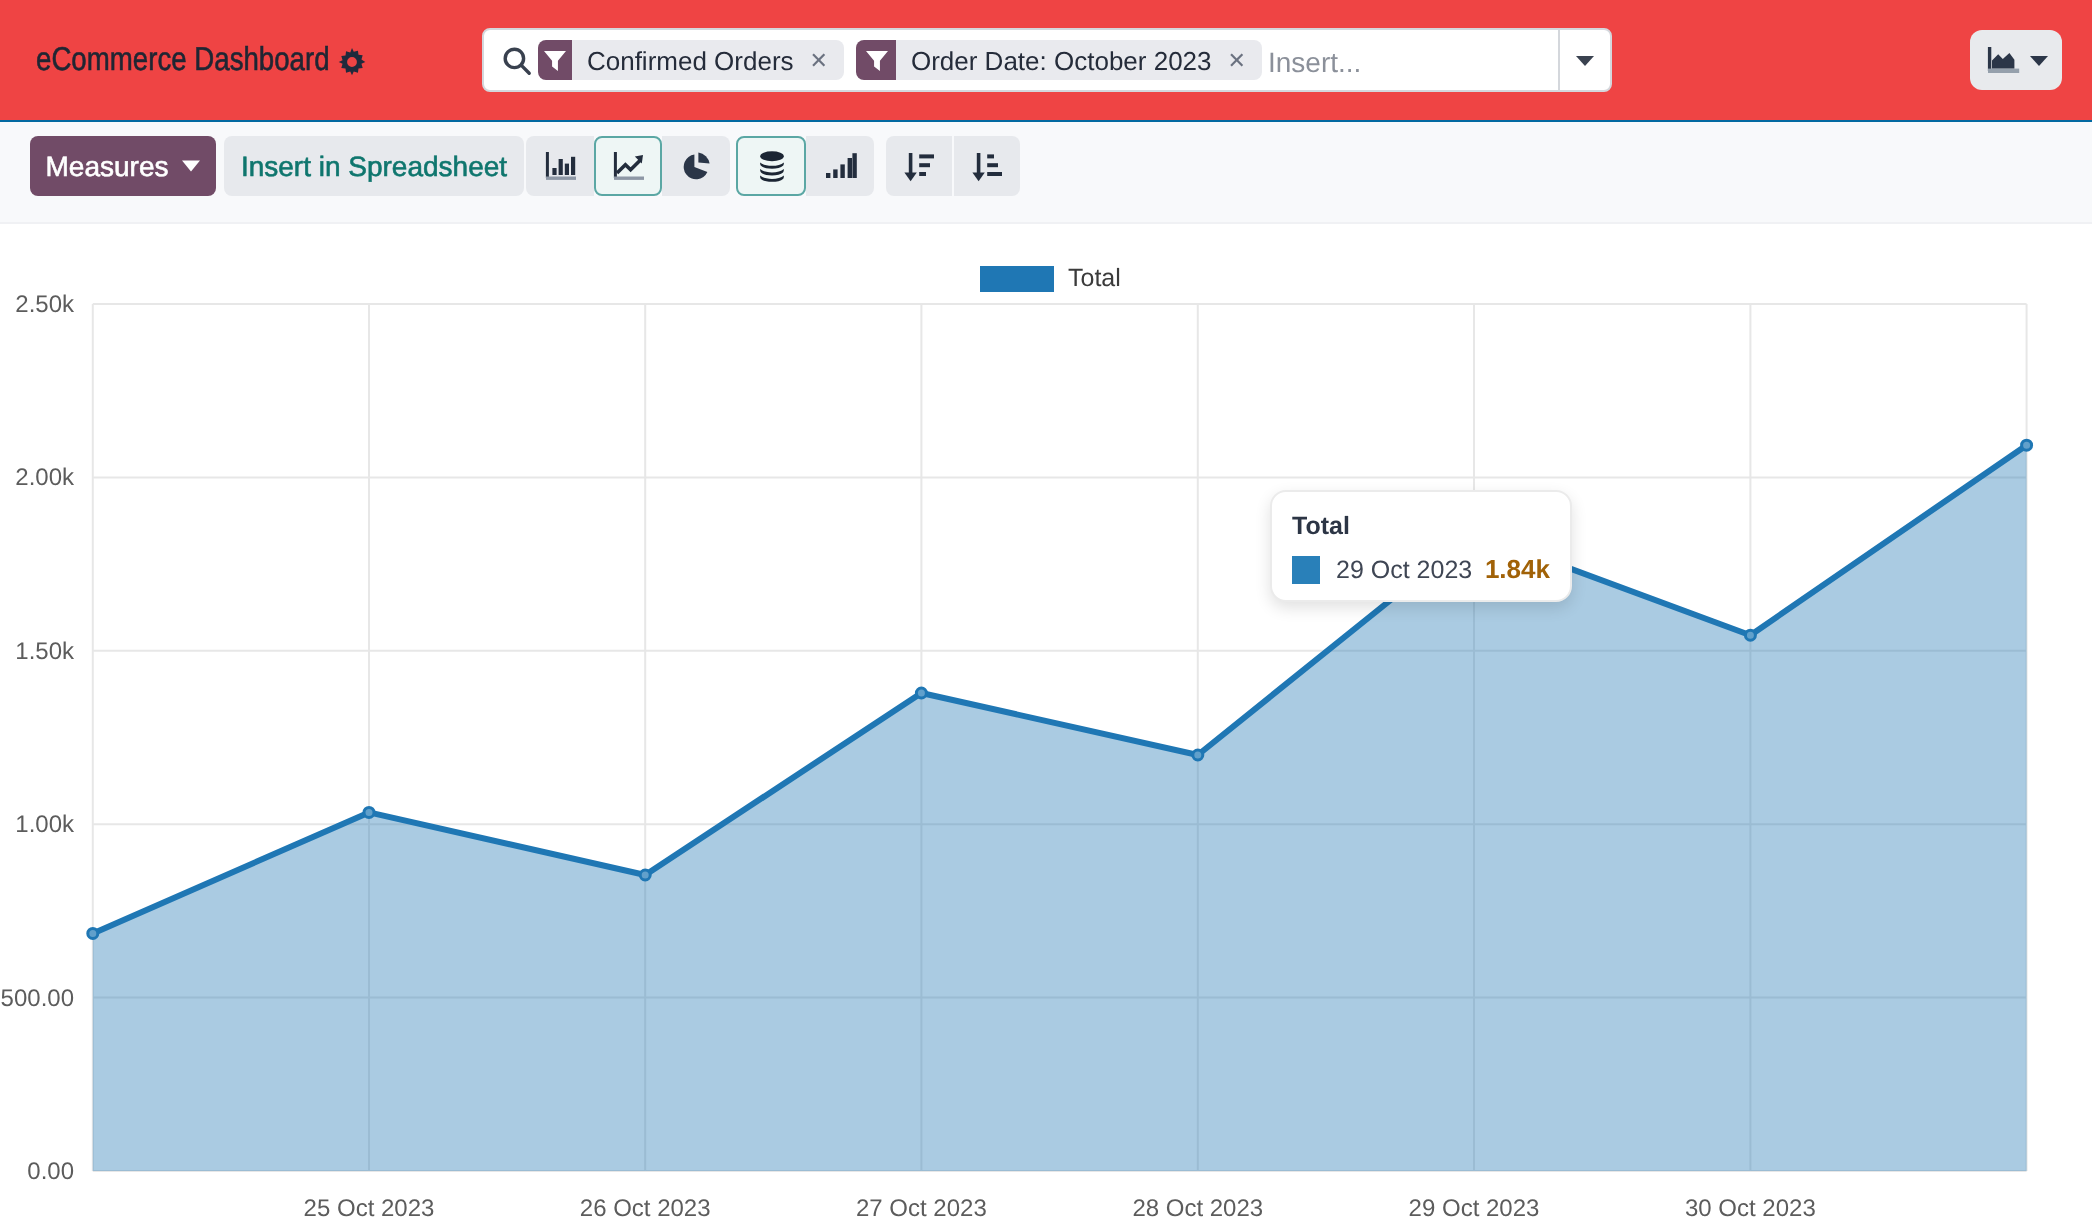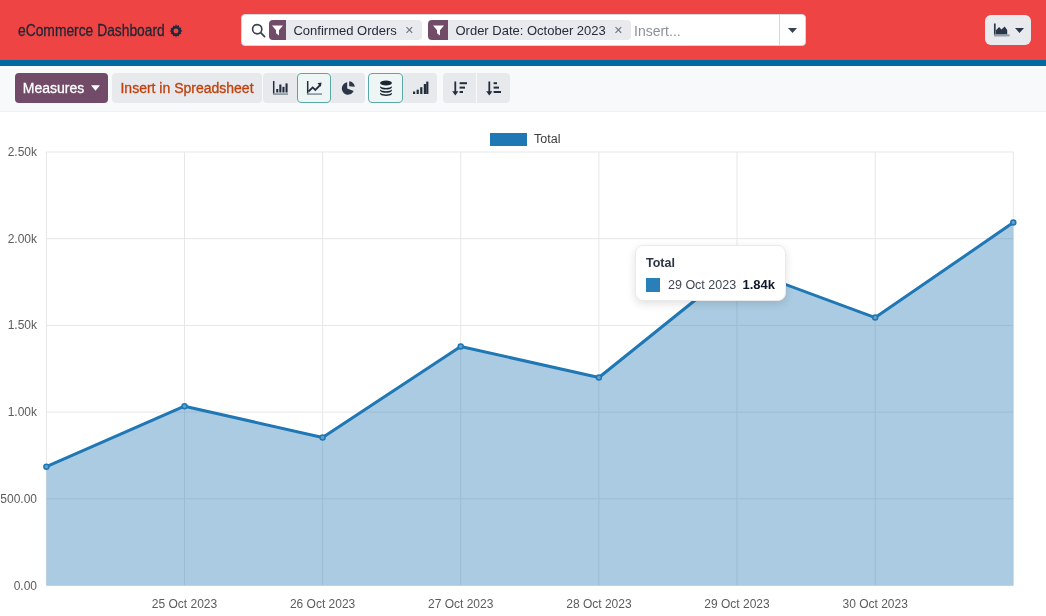--- a/index.html
+++ b/index.html
@@ -17,41 +17,41 @@
   .facet .fl { background:#e9eaee; display:flex; align-items:center; padding:0 8px 0 7px;
     font-size:13px; color:#252c3a; white-space:nowrap; }
   .fx { margin-left:8px; font-size:11px; color:#6b7280; }
   #search-ph { position:absolute; left:392px; top:8px; font-size:14px; color:#8b909a; }
   #sb-caret { position:absolute; right:0; top:0; width:26px; height:30px; border-left:1px solid #d4d7dc;
     display:flex; align-items:center; justify-content:center; }
   #viewbtn { position:absolute; left:985px; top:15px; width:46px; height:30px; background:#e8eaed;
     border-radius:6px; display:flex; align-items:center; justify-content:center; gap:5px; }
   
   #toolbar { position:absolute; left:0; top:60px; width:1046px; height:52px; background:#f8f9fb;
-    border-top:6px solid #0369a1; border-bottom:1px solid #f0f1f4; }
+    border-top:1px solid #0369a1; border-bottom:1px solid #f0f1f4; }
   .btn { position:absolute; top:7px; height:30px; border-radius:4px; display:flex;
     align-items:center; justify-content:center; font-size:14px; -webkit-text-stroke:0.3px currentColor; }
   #measures { left:15px; width:93px; background:#714b67; color:#fff; gap:7px; }
-  #insertss { left:112px; width:150px; background:#e7e9ed; color:#c2410c; }
+  #insertss { left:112px; width:150px; background:#e7e9ed; color:#0f766e; }
   .ibtn { position:absolute; top:7px; height:30px; background:#e7e9ed; display:flex; align-items:center; justify-content:center; }
   .ibtn.sel { background:#eef6f5; border:1px solid #5ba7a4; border-radius:4px; }
   .rl { border-radius:4px 0 0 4px; }
   .rr { border-radius:0 4px 4px 0; }
   .ra { border-radius:4px; }
   
   #chart-area { position:absolute; left:0; top:124px; width:950px; height:504px; background:#fff; }
   #legend { position:absolute; left:490px; top:8px; display:flex; align-items:center; }
   #legend .sw { width:37px; height:13px; background:#1f77b4; }
   #legend .lt { margin-left:7px; font-size:12.5px; color:#3b3b3b; }
   #tooltip { position:absolute; left:635px; top:121px; width:151px; height:56px; background:#fff;
     border:1px solid #ebebeb; border-radius:8px; box-shadow:0 3px 8px rgba(0,0,0,0.12); }
   #tooltip .th { position:absolute; left:10px; top:10px; font-size:12.5px; font-weight:700; color:#2c3545; }
   #tooltip .sw2 { position:absolute; left:10px; top:32px; width:14px; height:14px; background:#2980b9; }
   #tooltip .td { position:absolute; left:32px; top:32px; font-size:12.5px; color:#3f4654; }
-  #tooltip .tv { position:absolute; right:10px; top:31px; font-size:13px; font-weight:700; color:#0f172a; }
+  #tooltip .tv { position:absolute; right:10px; top:31px; font-size:13px; font-weight:700; color:#a16207; }
 </style>
 </head>
 <body>
 <div id="header">
   <div id="title">eCommerce Dashboard</div>
   <svg id="gear" width="14" height="14" viewBox="0 0 16 16">
     <path fill="#202a3c" d="M8 0l1 2.2 2.4-.7.3 2.4 2.4.3-.7 2.4L15.6 8l-2.2 1 .7 2.4-2.4.3-.3 2.4-2.4-.7L8 15.6l-1-2.2-2.4.7-.3-2.4-2.4-.3.7-2.4L.4 8l2.2-1-.7-2.4 2.4-.3.3-2.4 2.4.7L8 0zm0 5.2A2.8 2.8 0 1 0 8 10.8 2.8 2.8 0 0 0 8 5.2z"></path>
   </svg>
   <div id="searchbox">
     <svg class="mag" width="15" height="15" viewBox="0 0 15 15">

